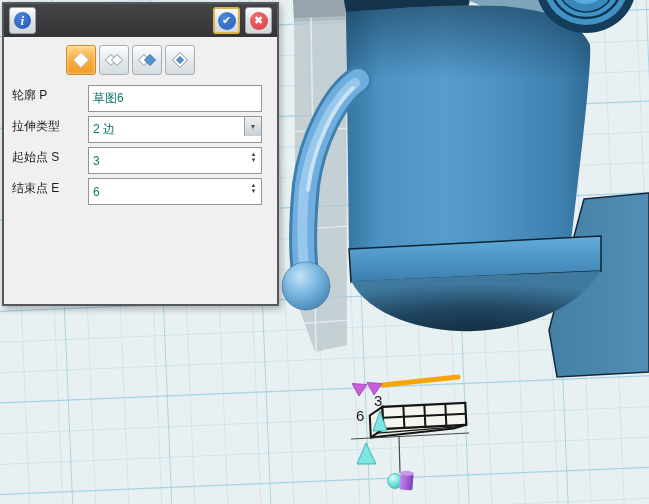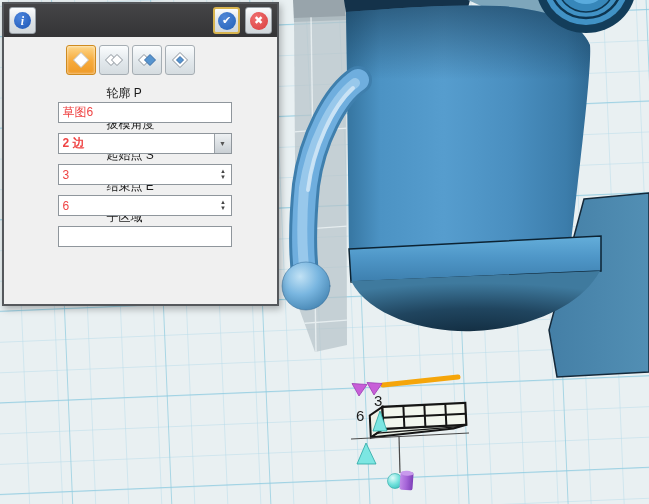--- a/index.html
+++ b/index.html
@@ -20,27 +20,27 @@
   .circle-ic.info{background:radial-gradient(circle at 35% 30%,#4b85dd,#1d55b4);width:17px;height:17px;font-family:"Liberation Serif","DejaVu Serif",serif;font-style:italic;font-size:12px;}
   .circle-ic.ok{background:radial-gradient(circle at 35% 30%,#4f86d6,#2361b8);}
   .circle-ic.cancel{background:radial-gradient(circle at 35% 30%,#f07070,#d83c3c);}
 
   .modes{display:flex;gap:3px;margin:8px 0 10px 62px;}
   .mode-btn{width:30px;height:30px;border:1px solid #a6aeb4;border-radius:3px;cursor:pointer;
     background:linear-gradient(#fbfdfe,#e2e8ec 55%,#d5dce0);display:flex;align-items:center;justify-content:center;}
   .mode-btn.selected{background:linear-gradient(#fdd78a,#f7ab3c 52%,#ef9a26);border-color:#cf8b20;
     box-shadow:inset 0 0 3px rgba(255,255,255,.8);}
 
-  .row{display:flex;align-items:center;margin:0 0 10px 8px;height:21px;flex-direction:column;}
+  .row{display:flex;align-items:center;margin:0 0 10px 8px;height:21px;}
   .lbl{width:76px;font-size:12px;color:#1a1a1a;flex:none;}
   .fld{position:relative;width:174px;height:21px;flex:none;}
-  .fld input{width:100%;height:21px;border:1px solid #8f969c;background:#fff;font-size:12px;
-    padding:0 4px;margin:0;outline:none;color:#ef4444;}
+  .fld input{width:100%;height:27px;border:1px solid #8f969c;background:#fff;font-size:12px;
+    padding:0 4px;margin:0;outline:none;color:#0f766e;}
   .fld.has-spin input{padding-right:18px;}
-  .fld.has-drop input{padding-right:20px;font-weight:bold;}
+  .fld.has-drop input{padding-right:20px;}
   .spin{position:absolute;right:1px;top:1px;bottom:1px;width:15px;display:flex;flex-direction:column;
     align-items:center;justify-content:center;gap:1px;cursor:pointer;background:#fff;}
   .spin span{font-size:6px;line-height:5px;color:#444;}
   .dropbtn{position:absolute;right:1px;top:1px;bottom:1px;width:17px;display:flex;align-items:center;justify-content:center;
     background:linear-gradient(#eef1f3,#c9cfd4);border-left:1px solid #9aa0a6;cursor:pointer;}
   .dropbtn span{font-size:7px;color:#555;line-height:1;}
 </style>
 </head>
 <body>
 
@@ -222,21 +222,21 @@
     </div>
 
     <div class="row">
       <span class="lbl">轮廓 P</span>
       <span class="fld">
         <input value="草图6" style="">
       </span>
     </div>
 
     <div class="row">
-      <span class="lbl">拔模角度</span>
+      <span class="lbl">拉伸类型</span>
       <span class="fld has-drop">
         <input value="2 边" style="">
         <span class="dropbtn">
           <span>▼</span>
         </span>
       </span>
     </div>
 
     <div class="row">
       <span class="lbl">起始点 S</span>
@@ -255,20 +255,14 @@
         <input value="6" style="">
         <span class="spin">
           <span>▲</span>
           <span>▼</span>
         </span>
       </span>
     </div>
 
 
 
-    <div class="row">
-      <span class="lbl">子区域</span>
-      <span class="fld">
-        <input value="" style="">
-      </span>
-    </div>
   </div>
 </div>
 
 </body></html>

